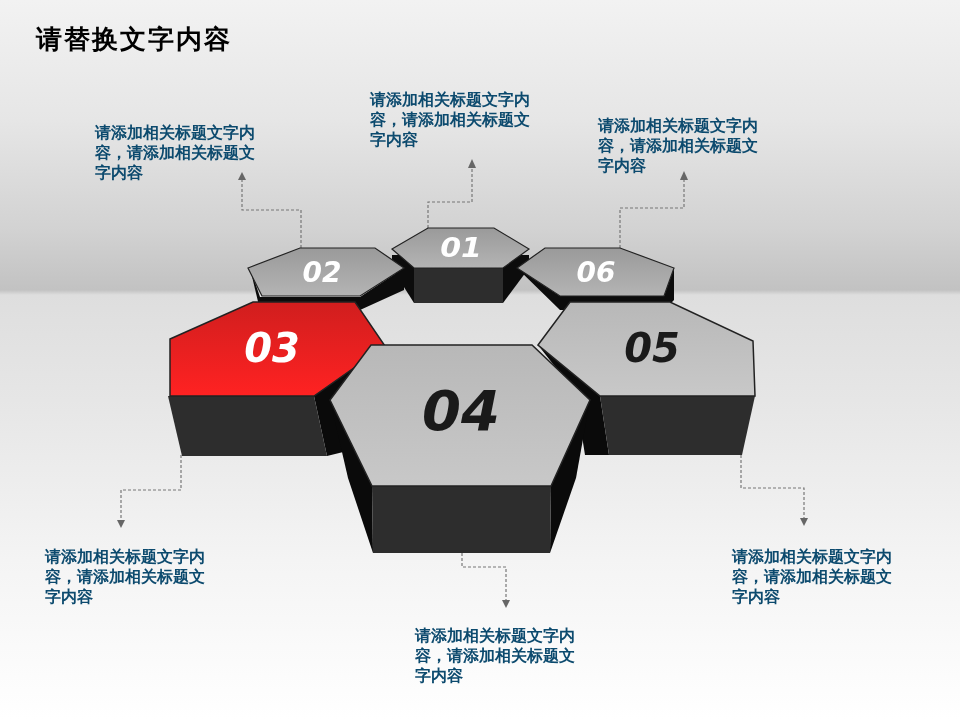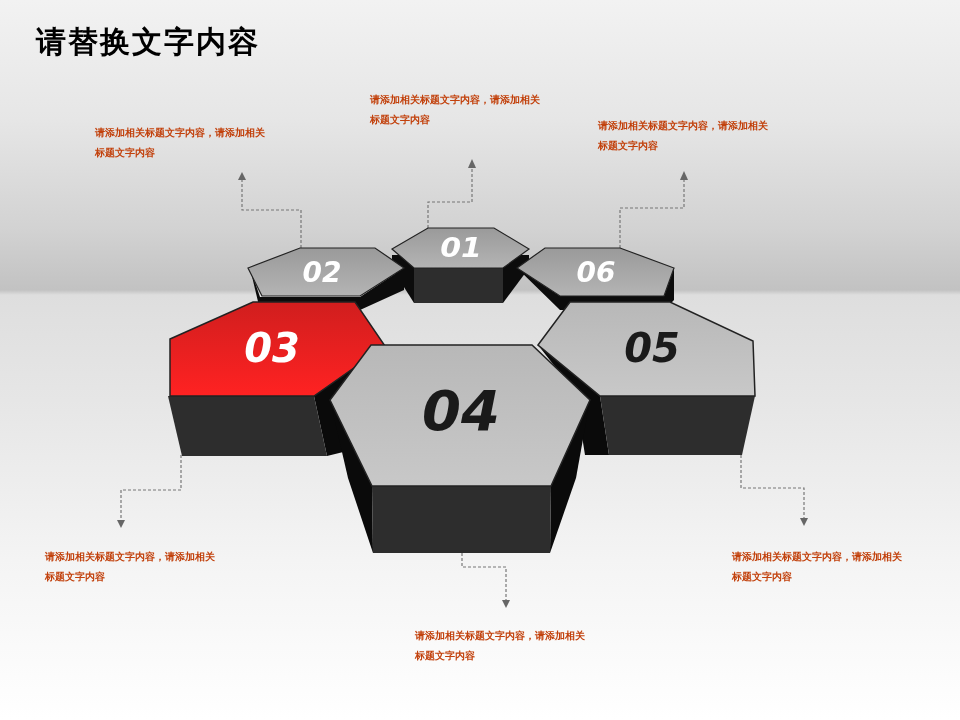--- a/index.html
+++ b/index.html
@@ -5,26 +5,26 @@
   html, body { margin:0; padding:0; }
   body {
     width:960px; height:720px; position:relative; overflow:hidden;
     font-family:"DejaVu Sans", sans-serif;
     background: linear-gradient(to bottom,
       #f2f2f2 0px, #e6e6e6 120px, #d2d2d2 230px, #c2c2c2 290px,
       #dedede 295px, #e6e6e6 400px, #f4f4f4 560px, #ffffff 720px);
   }
   .title {
     position:absolute; left:36px; top:22px;
-    font-size:30px; font-weight:bold; color:#000;
+    font-size:26px; font-weight:bold; color:#000;
     letter-spacing:2px; font-family:"DejaVu Sans", sans-serif;
   }
   .note {
     position:absolute; width:170px;
-    font-size:10px; font-weight:bold; line-height:20px; color:#c2410c;
+    font-size:16px; font-weight:bold; line-height:20px; color:#0c4a6e;
     font-family:"DejaVu Sans", sans-serif;
   }
   svg.diagram { position:absolute; left:0; top:0; }
   .num { font-family:"DejaVu Sans", sans-serif; font-weight:bold; font-style:italic; }
 </style>
 </head>
 <body>
 
 <div class="title">请替换文字内容</div>
 

